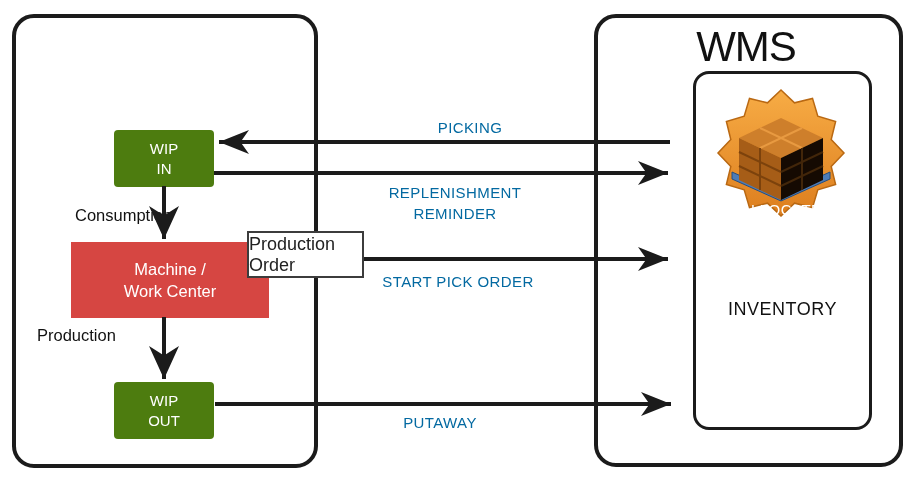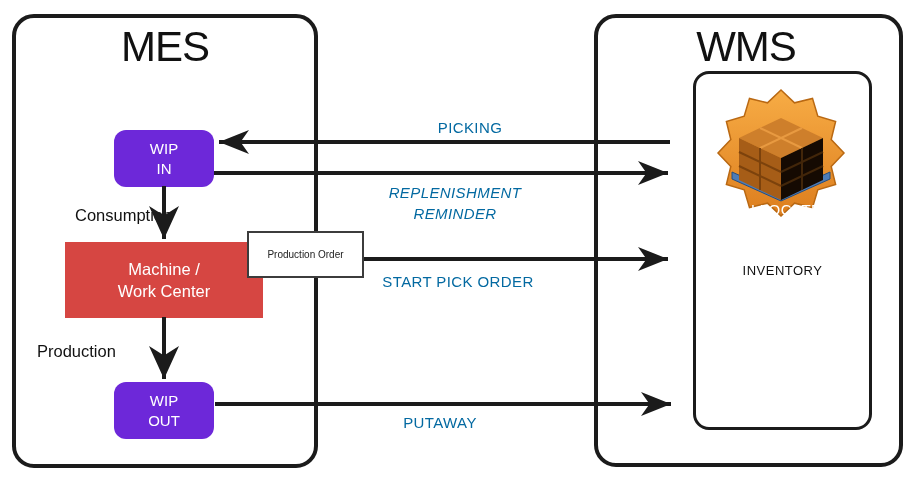--- a/index.html
+++ b/index.html
@@ -14,53 +14,52 @@
   }
   .panel-title{
     position:absolute;z-index:2;text-align:center;
     font-size:42px;font-weight:500;letter-spacing:-1px;color:#111;line-height:50px;
   }
   
   .node{
     position:absolute;z-index:2;display:flex;align-items:center;justify-content:center;
     text-align:center;color:#ffffff;white-space:pre-line;
   }
-  .node-blue{background:#6d28d9;border-radius:12px;font-size:15px;line-height:20px;}
+  .node-blue{background:#4d7c0f;border-radius:4px;font-size:15px;line-height:20px;}
   .node-red{background:#D64642;font-size:16.5px;line-height:22px;}
   .side-label{
     position:absolute;z-index:2;font-size:16.5px;color:#111;
   }
   .callout{
     position:absolute;z-index:3;background:#ffffff;border:2px solid #3c3c3c;
-    display:flex;align-items:center;justify-content:center;font-size:10px;color:#222;
+    display:flex;align-items:center;justify-content:center;font-size:18px;color:#222;
   }
   
   .inner-box{
     position:absolute;border:3px solid #1b1b1b;border-radius:16px;background:#ffffff;z-index:2;
   }
   .inventory-label{
-    position:absolute;z-index:2;text-align:center;font-size:13px;letter-spacing:0.5px;color:#111;
+    position:absolute;z-index:2;text-align:center;font-size:18px;letter-spacing:0.5px;color:#111;margin-top:36px;
   }
   .badge{position:absolute;z-index:2;}
   .allocate-text{font-size:15px;fill:#ffffff;letter-spacing:0.5px;}
   
   .flow-label{
     position:absolute;z-index:2;transform:translate(-50%,-50%);
     font-size:15px;letter-spacing:0.4px;text-align:center;line-height:21px;
     color:#0369a1;white-space:pre-line;
   }
   .arrows{position:absolute;left:0;top:0;z-index:4;pointer-events:none;}
 </style>
 </head>
 <body>
 
 <div class="canvas">
 
   <div class="panel" style="left:12px;top:14px;width:306px;height:454px;"></div>
-  <div class="panel-title" style="left:12px;top:22px;width:306px;">MES</div>
 
   <div class="panel" style="left:594px;top:14px;width:309px;height:453px;"></div>
   <div class="panel-title" style="left:594px;top:22px;width:304px;">WMS</div>
 
   <div class="inner-box" style="left:693px;top:71px;width:179px;height:359px;"></div>
   <div class="inventory-label" style="left:693px;top:263px;width:179px;">INVENTORY</div>
 
   <svg class="badge" style="left:716px;top:88px;" width="130" height="130" viewBox="0 0 130 130">
     <defs>
       <linearGradient id="sealGrad" x1="0" y1="0" x2="0" y2="1">
@@ -88,32 +87,32 @@
     <g stroke="#42260A" stroke-width="2">
       <line x1="86" y1="60" x2="86" y2="102"></line>
       <line x1="65" y1="84" x2="107" y2="64"></line>
         <line x1="65" y1="98" x2="107" y2="78"></line>
     </g>
     <text x="65" y="127" text-anchor="middle" class="allocate-text">ALLOCATE</text>
   </svg>
 
   <div class="node node-blue" style="left:114px;top:130px;width:100px;height:57px;">WIP
 IN</div>
-  <div class="node node-red" style="left:65px;top:242px;width:198px;height:76px;">Machine /
+  <div class="node node-red" style="left:71px;top:242px;width:198px;height:76px;">Machine /
 Work Center</div>
   <div class="node node-blue" style="left:114px;top:382px;width:100px;height:57px;">WIP
 OUT</div>
 
   <div class="side-label" style="left:35px;top:206px;margin-left:40px;">Consumption</div>
-  <div class="side-label" style="left:37px;top:342px;text-align:center;">Production</div>
+  <div class="side-label" style="left:37px;top:326px;text-align:center;">Production</div>
 
   <div class="callout" style="left:247px;top:231px;width:117px;height:47px;">Production Order</div>
 
   <div class="flow-label" style="left:470px;top:127px;">PICKING</div>
-  <div class="flow-label" style="left:455px;top:203px;font-style:italic;">REPLENISHMENT
+  <div class="flow-label" style="left:455px;top:203px;">REPLENISHMENT
 REMINDER</div>
   <div class="flow-label" style="left:458px;top:281px;">START PICK ORDER</div>
   <div class="flow-label" style="left:440px;top:422px;">PUTAWAY</div>
 
   <svg class="arrows" width="913" height="479" viewBox="0 0 913 479">
     <defs>
       <marker id="ah" markerUnits="userSpaceOnUse" markerWidth="32" markerHeight="26" refX="30" refY="12" orient="auto">
         <path d="M0,0 L30,12 L0,24 L8.5,12 Z" fill="#1b1b1b"></path>
       </marker>
       <marker id="ahBig" markerUnits="userSpaceOnUse" markerWidth="36" markerHeight="32" refX="33" refY="15" orient="auto">

